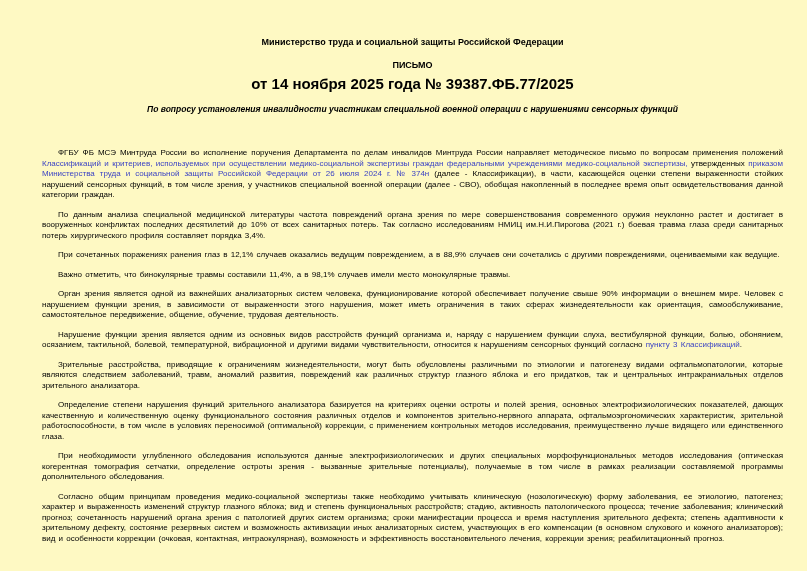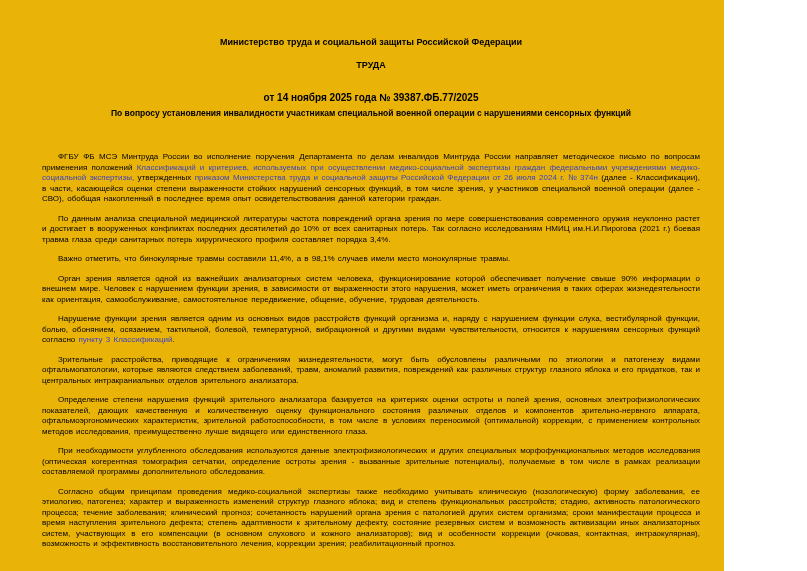--- a/index.html
+++ b/index.html
@@ -2,23 +2,23 @@
 <html><head>
 <meta charset="utf-8">
 <style>
   html, body {
     margin: 0;
     padding: 0;
     background: #ffffff;
   }
   .page {
     position: relative;
-    width: 724px;
+    width: 807px;
     height: 571px;
-    background: #eab308;
+    background: #fef9c3;
     overflow: hidden;
     font-family: "Liberation Sans", sans-serif;
     color: #000000;
     box-sizing: border-box;
     padding: 36px 24px 0 42px;
   }
   .doc-header {
     text-align: center;
     font-weight: bold;
   }
@@ -30,28 +30,29 @@
     font-size: 9px;
     line-height: 11.5px;
     text-transform: none;
   }
   .doc-type {
     font-size: 9px;
     margin-top: 12px;
     line-height: 11px;
   }
   .doc-date {
-    font-size: 10px;
-    margin-top: 21px;
+    font-size: 15px;
+    margin-top: 7px;
     line-height: 11px;
   }
   .doc-subject {
     font-size: 8.5px;
-    margin-top: 5px;
+    margin-top: 15px;
     line-height: 11px;
+    font-style: italic;
   }
   .doc-body {
     margin-top: 33px;
   }
   .doc-body p.para {
     margin: 0 0 9px 0;
     font-size: 8px;
     line-height: 10.5px;
     text-align: justify;
     text-indent: 16px;
@@ -61,28 +62,29 @@
     color: #3b43c4;
     cursor: pointer;
   }
 </style>
 </head>
 <body>
 
 <div class="page">
   <div class="doc-header">
     <div class="ministry">Министерство труда и социальной защиты Российской Федерации</div>
-    <div class="doc-type">ТРУДА</div>
+    <div class="doc-type">ПИСЬМО</div>
     <div class="doc-date">от 14 ноября 2025 года № 39387.ФБ.77/2025</div>
     <div class="doc-subject">По вопросу установления инвалидности участникам специальной военной операции с нарушениями сенсорных функций</div>
   </div>
 
   <div class="doc-body">
       <p class="para"><span>ФГБУ ФБ МСЭ Минтруда России во исполнение поручения Департамента по делам инвалидов Минтруда России направляет методическое письмо по вопросам применения положений </span><span class="doc-link">Классификаций и критериев, используемых при осуществлении медико-социальной экспертизы граждан федеральными учреждениями медико-социальной экспертизы,</span><span> утвержденных </span><span class="doc-link">приказом Министерства труда и социальной защиты Российской Федерации от 26 июля 2024 г. № 374н</span><span> (далее - Классификации), в части, касающейся оценки степени выраженности стойких нарушений сенсорных функций, в том числе зрения, у участников специальной военной операции (далее - СВО), обобщая накопленный в последнее время опыт освидетельствования данной категории граждан.</span></p>
       <p class="para"><span>По данным анализа специальной медицинской литературы частота повреждений органа зрения по мере совершенствования современного оружия неуклонно растет и достигает в вооруженных конфликтах последних десятилетий до 10% от всех санитарных потерь. Так согласно исследованиям НМИЦ им.Н.И.Пирогова (2021 г.) боевая травма глаза среди санитарных потерь хирургического профиля составляет порядка 3,4%.</span></p>
+      <p class="para"><span>При сочетанных поражениях ранения глаз в 12,1% случаев оказались ведущим повреждением, а в 88,9% случаев они сочетались с другими повреждениями, оцениваемыми как ведущие.</span></p>
       <p class="para"><span>Важно отметить, что бинокулярные травмы составили 11,4%, а в 98,1% случаев имели место монокулярные травмы.</span></p>
       <p class="para"><span>Орган зрения является одной из важнейших анализаторных систем человека, функционирование которой обеспечивает получение свыше 90% информации о внешнем мире. Человек с нарушением функции зрения, в зависимости от выраженности этого нарушения, может иметь ограничения в таких сферах жизнедеятельности как ориентация, самообслуживание, самостоятельное передвижение, общение, обучение, трудовая деятельность.</span></p>
       <p class="para"><span>Нарушение функции зрения является одним из основных видов расстройств функций организма и, наряду с нарушением функции слуха, вестибулярной функции, болью, обонянием, осязанием, тактильной, болевой, температурной, вибрационной и другими видами чувствительности, относится к нарушениям сенсорных функций согласно </span><span class="doc-link">пункту 3 Классификаций</span><span>.</span></p>
       <p class="para"><span>Зрительные расстройства, приводящие к ограничениям жизнедеятельности, могут быть обусловлены различными по этиологии и патогенезу видами офтальмопатологии, которые являются следствием заболеваний, травм, аномалий развития, повреждений как различных структур глазного яблока и его придатков, так и центральных интракраниальных отделов зрительного анализатора.</span></p>
       <p class="para"><span>Определение степени нарушения функций зрительного анализатора базируется на критериях оценки остроты и полей зрения, основных электрофизиологических показателей, дающих качественную и количественную оценку функционального состояния различных отделов и компонентов зрительно-нервного аппарата, офтальмоэргономических характеристик, зрительной работоспособности, в том числе в условиях переносимой (оптимальной) коррекции, с применением контрольных методов исследования, преимущественно лучше видящего или единственного глаза.</span></p>
       <p class="para"><span>При необходимости углубленного обследования используются данные электрофизиологических и других специальных морфофункциональных методов исследования (оптическая когерентная томография сетчатки, определение остроты зрения - вызванные зрительные потенциалы), получаемые в том числе в рамках реализации составляемой программы дополнительного обследования.</span></p>
       <p class="para"><span>Согласно общим принципам проведения медико-социальной экспертизы также необходимо учитывать клиническую (нозологическую) форму заболевания, ее этиологию, патогенез; характер и выраженность изменений структур глазного яблока; вид и степень функциональных расстройств; стадию, активность патологического процесса; течение заболевания; клинический прогноз; сочетанность нарушений органа зрения с патологией других систем организма; сроки манифестации процесса и время наступления зрительного дефекта; степень адаптивности к зрительному дефекту, состояние резервных систем и возможность активизации иных анализаторных систем, участвующих в его компенсации (в основном слухового и кожного анализаторов); вид и особенности коррекции (очковая, контактная, интраокулярная), возможность и эффективность восстановительного лечения, коррекции зрения; реабилитационный прогноз.</span></p>
     </div>
 </div>
 

